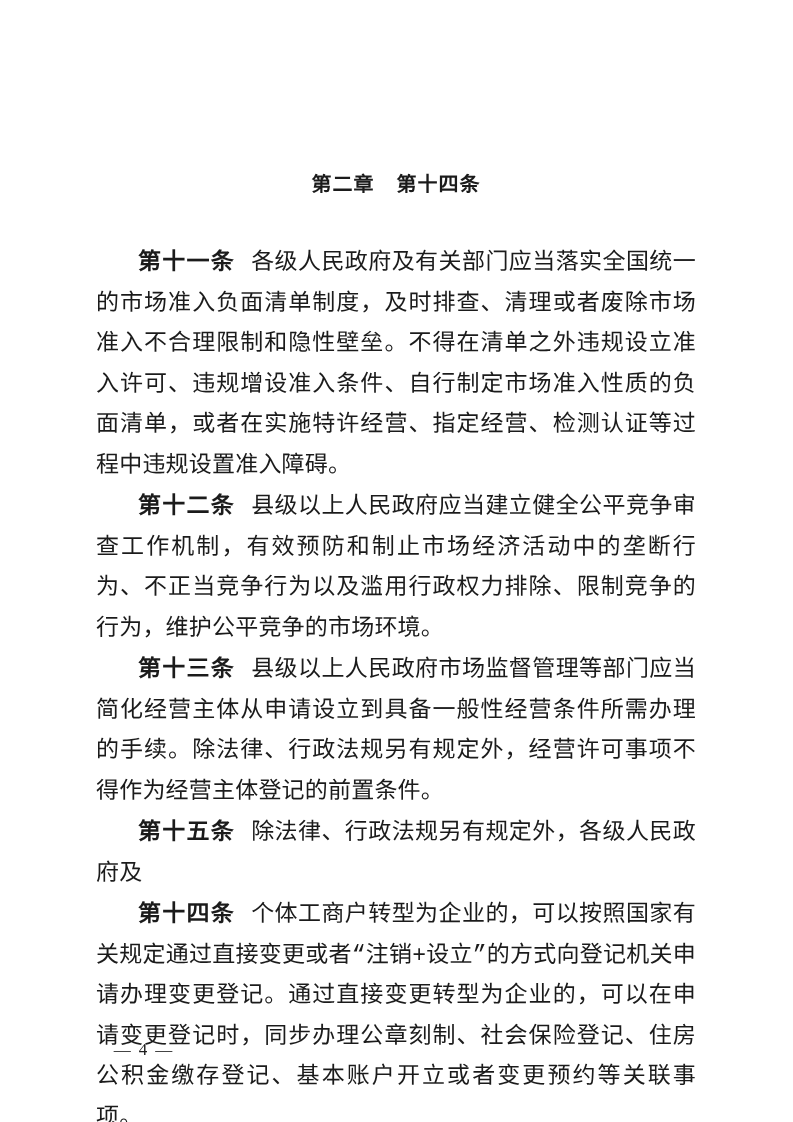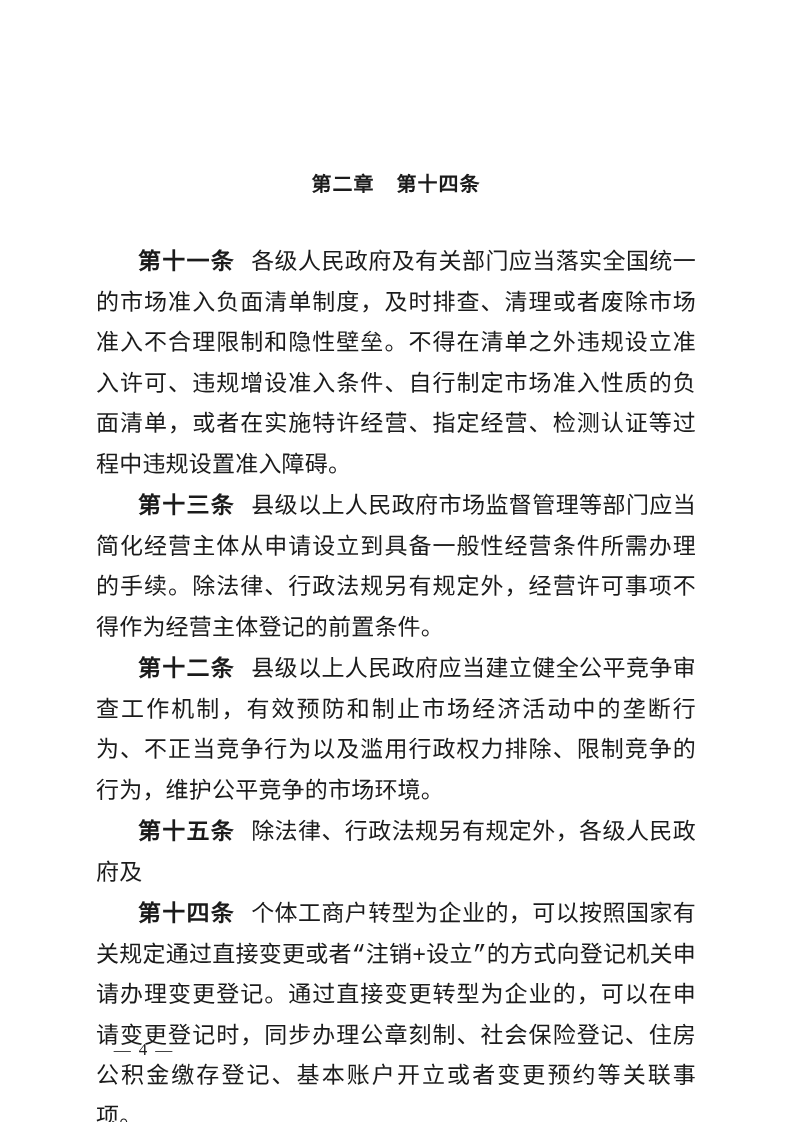--- a/index.html
+++ b/index.html
@@ -88,25 +88,25 @@
 
     <h1 class="chapter-title">
       <span>第二章</span><span class="gap"></span><span>第十四条</span>
     </h1>
 
     <p class="article">
       <span class="art-num">第十一条</span><span class="art-sep"></span><span>各级人民政府及有关部门应当落实全国统一的市场准入负面清单制度，及时排查、清理或者废除市场准入不合理限制和隐性壁垒。不得在清单之外违规设立准入许可、违规增设准入条件、自行制定市场准入性质的负面清单，或者在实施特许经营、指定经营、检测认证等过程中违规设置准入障碍。</span>
     </p>
 
     <p class="article">
-      <span class="art-num">第十三条</span><span class="art-sep"></span><span>县级以上人民政府市场监督管理等部门应当简化经营主体从申请设立到具备一般性经营条件所需办理的手续。除法律、行政法规另有规定外，经营许可事项不得作为经营主体登记的前置条件。</span>
+      <span class="art-num">第十二条</span><span class="art-sep"></span><span>县级以上人民政府应当建立健全公平竞争审查工作机制，有效预防和制止市场经济活动中的垄断行为、不正当竞争行为以及滥用行政权力排除、限制竞争的行为，维护公平竞争的市场环境。</span>
     </p>
 
     <p class="article">
-      <span class="art-num">第十二条</span><span class="art-sep"></span><span>县级以上人民政府应当建立健全公平竞争审查工作机制，有效预防和制止市场经济活动中的垄断行为、不正当竞争行为以及滥用行政权力排除、限制竞争的行为，维护公平竞争的市场环境。</span>
+      <span class="art-num">第十三条</span><span class="art-sep"></span><span>县级以上人民政府市场监督管理等部门应当简化经营主体从申请设立到具备一般性经营条件所需办理的手续。除法律、行政法规另有规定外，经营许可事项不得作为经营主体登记的前置条件。</span>
     </p>
 
     <p class="article">
       <span class="art-num">第十五条</span><span class="art-sep"></span><span>除法律、行政法规另有规定外，各级人民政府及</span>
     </p>
 
     <p class="article">
       <span class="art-num">第十四条</span><span class="art-sep"></span><span>个体工商户转型为企业的，可以按照国家有关规定通过直接变更或者“注销+设立”的方式向登记机关申请办理变更登记。通过直接变更转型为企业的，可以在申请变更登记时，同步办理公章刻制、社会保险登记、住房公积金缴存登记、基本账户开立或者变更预约等关联事项。</span>
     </p>
 

